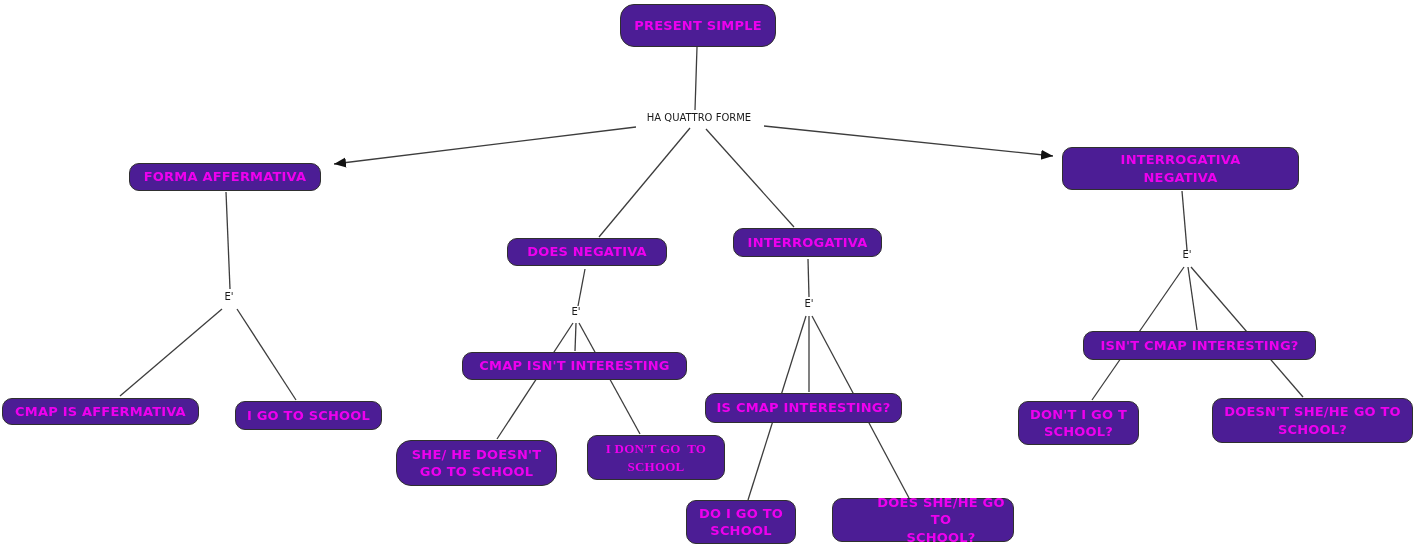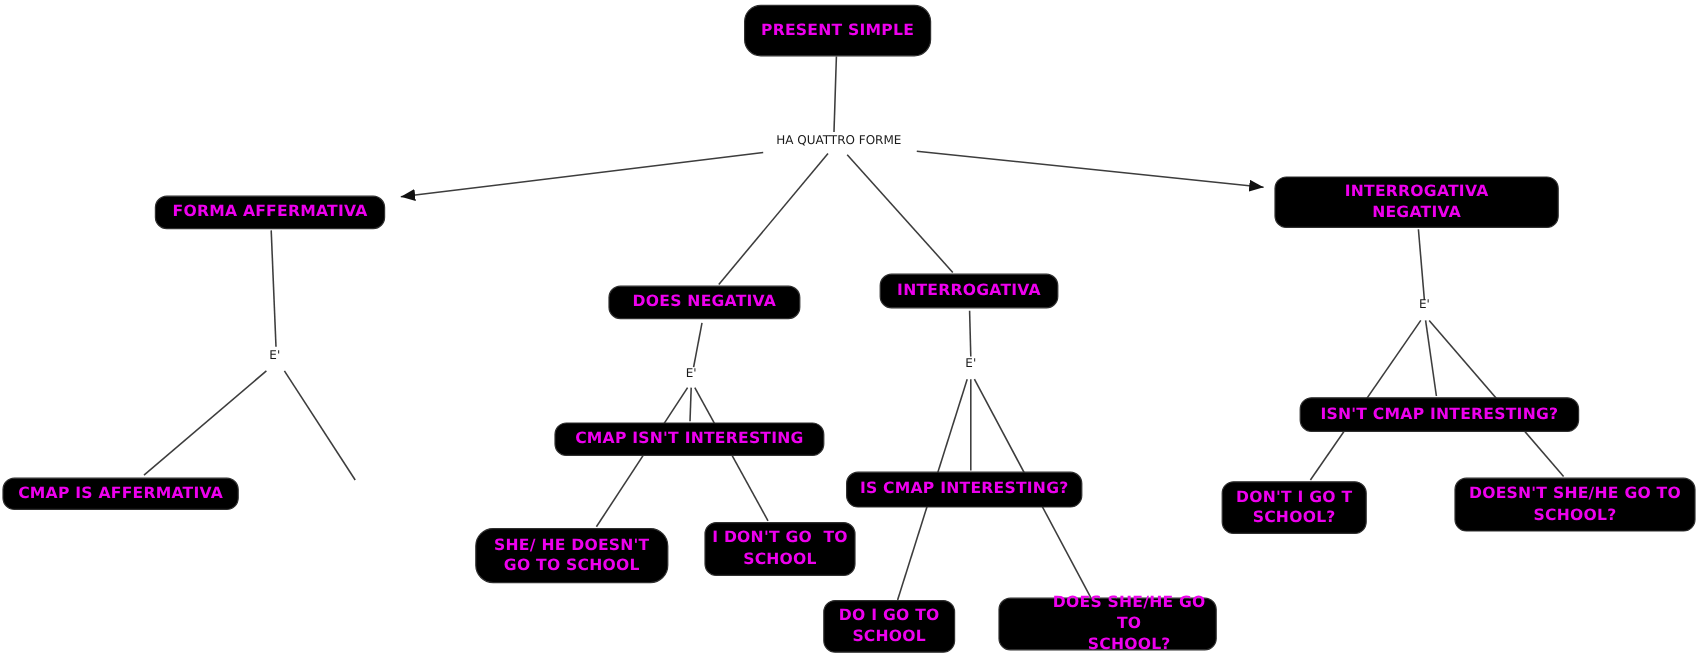--- a/index.html
+++ b/index.html
@@ -18,21 +18,21 @@
   .connector-layer {
     position: absolute;
     left: 0;
     top: 0;
     z-index: 0;
   }
   .node {
     position: absolute;
     z-index: 2;
     box-sizing: border-box;
-    background: #000000;
+    background: #4c1d95;
     border: 1.5px solid #2f2f2f;
     border-radius: 10px;
     color: #ee00ee;
     font-weight: bold;
     font-size: 13px;
     line-height: 1.32;
     letter-spacing: 0.2px;
     display: flex;
     align-items: center;
     justify-content: center;
@@ -95,31 +95,32 @@
   <div class="node big-radius" style="left:620px;top:4px;width:156px;height:43px;">PRESENT SIMPLE</div>
 
   <div class="link-label" style="left:634px;top:112px;width:130px;">HA QUATTRO FORME</div>
 
   <div class="node" style="left:129px;top:163px;width:192px;height:28px;">FORMA AFFERMATIVA</div>
 
   <div class="link-label" style="left:219px;top:291px;width:20px;">E'</div>
 
   <div class="node" style="left:2px;top:398px;width:197px;height:27px;">CMAP IS AFFERMATIVA</div>
 
+  <div class="node" style="left:235px;top:401px;width:147px;height:29px;">I GO TO SCHOOL</div>
 
   <div class="node" style="left:507px;top:238px;width:160px;height:28px;">DOES NEGATIVA</div>
 
   <div class="link-label" style="left:566px;top:306px;width:20px;">E'</div>
 
   <div class="node" style="left:462px;top:352px;width:225px;height:28px;">CMAP ISN'T INTERESTING</div>
 
   <div class="node" style="left:396px;top:440px;width:161px;height:46px;border-radius:15px;">SHE/ HE DOESN'T
 GO TO SCHOOL</div>
 
-  <div class="node" style="left:587px;top:435px;width:126px;height:45px;">I DON'T GO  TO
+  <div class="node" style="left:587px;top:435px;width:138px;height:45px;font-family:Liberation Serif, serif;">I DON'T GO  TO
 SCHOOL</div>
 
   <div class="node" style="left:733px;top:228px;width:149px;height:29px;">INTERROGATIVA</div>
 
   <div class="link-label" style="left:799px;top:298px;width:20px;">E'</div>
 
   <div class="node" style="left:705px;top:393px;width:197px;height:30px;">IS CMAP INTERESTING?</div>
 
   <div class="node" style="left:686px;top:500px;width:110px;height:44px;">DO I GO TO
 SCHOOL</div>

